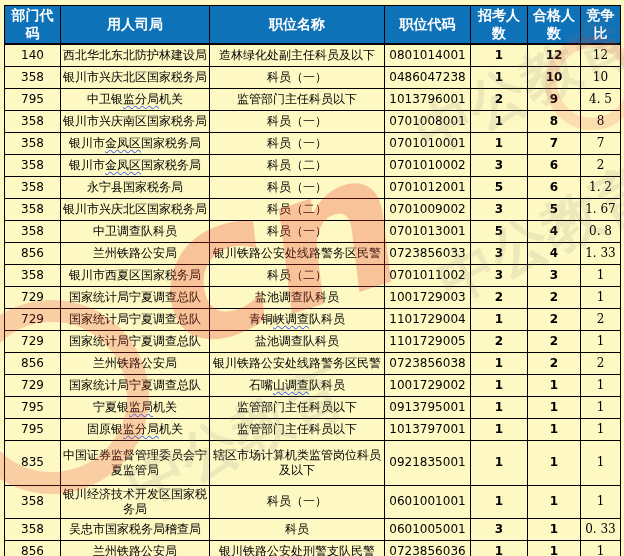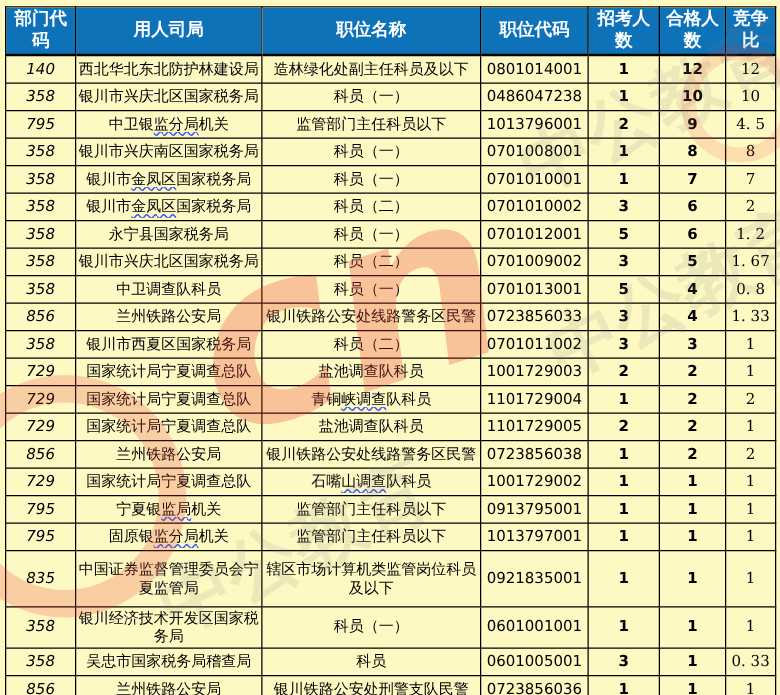--- a/index.html
+++ b/index.html
@@ -21,21 +21,21 @@
   }
   table.jobs thead th{
     background:var(--header-bg,#0e72b8);
     color:var(--header-fg,#ffffff);
     font-weight:bold;font-size:14px;line-height:1.25;
     height:36px;border-bottom:2px solid #000;
   }
   table.jobs tbody tr{height:22px;}
   table.jobs tbody tr.tall{height:45px;}
   table.jobs tbody td{font-size:12px;color:#000;line-height:1.25;background:transparent;}
-  td.col-dept{font-size:13px;font-style:italic;}
+  td.col-dept{font-size:13px;}
   td.col-code{font-size:13px;font-weight:normal;letter-spacing:0px;}
   td.col-recruit, td.col-qualified{font-size:13px;font-weight:bold;}
   td.col-ratio{font-family:"DejaVu Serif","Liberation Serif",serif;font-size:13px;}
   .wavy{
     text-decoration:underline;
     text-decoration-style:wavy;
     text-decoration-color:#2f55ff;
     text-decoration-thickness:1px;
     text-underline-offset:2px;
   }

